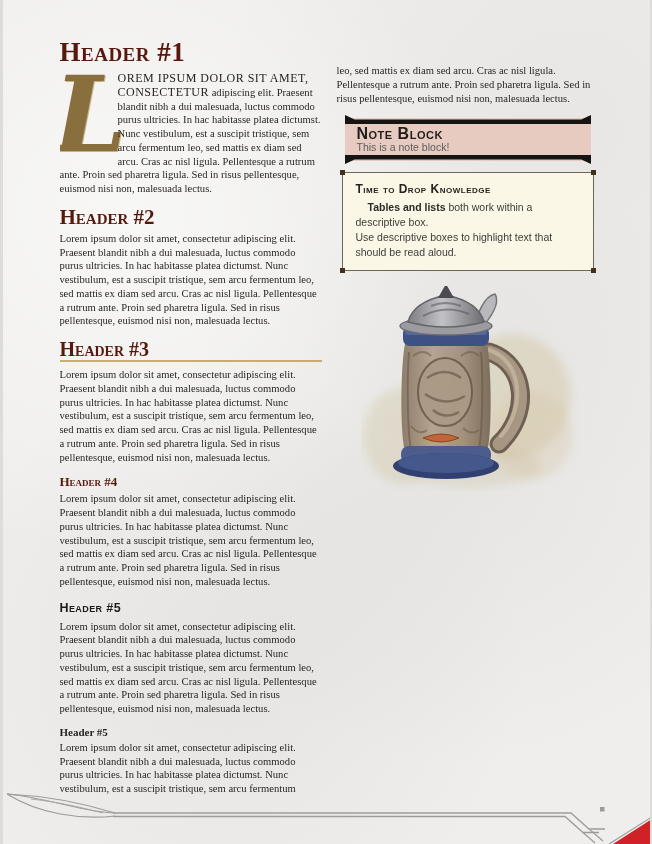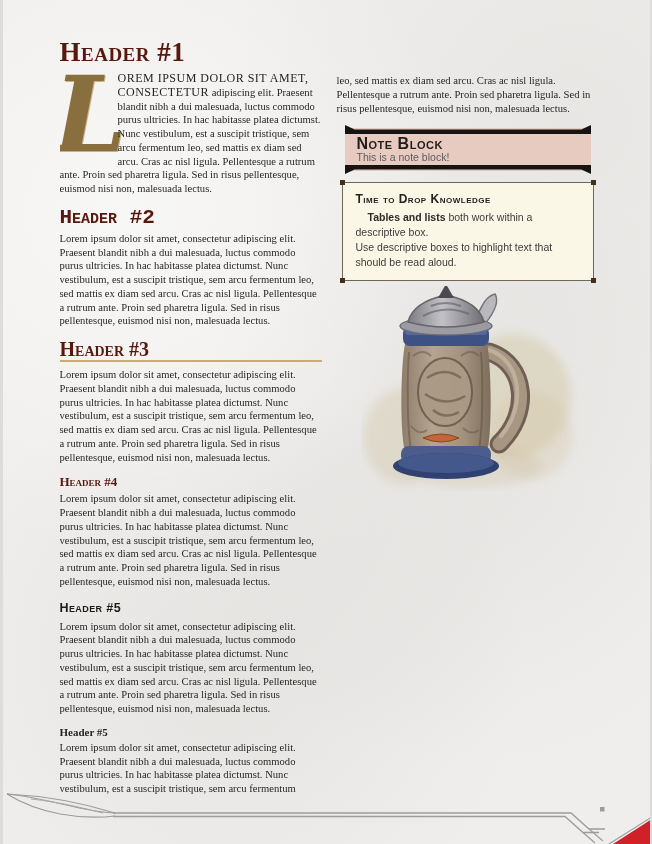--- a/index.html
+++ b/index.html
@@ -21,21 +21,21 @@
   .col-right { left:334px; height:762px; }
 
   p.body { font-size:10.6px; line-height:13.75px; margin:0 0 8px; text-align:left; }
 
   h1.doc-h1 {
     font-variant:small-caps; font-weight:700; font-size:27px; line-height:28px;
     color:#58180D; letter-spacing:.5px; margin:0 0 6px;
   }
   h2.doc-h2 {
     font-variant:small-caps; font-weight:700; font-size:21px; line-height:23px;
-    color:#58180D; margin:10px 0 3px;font-family:Liberation Mono, monospace;
+    color:#58180D; margin:10px 0 3px;
   }
   h3.doc-h3 {
     font-variant:small-caps; font-weight:700; font-size:20px; line-height:18px;
     color:#58180D; border-bottom:2px solid #C9AD6A; padding-bottom:2px; margin:12px 0 6px;
   }
   h4.doc-h4 {
     font-variant:small-caps; font-weight:700; font-size:13px; line-height:15px;
     color:#58180D; margin:10px 0 3px;
   }
   h5.doc-h5 {
@@ -107,21 +107,21 @@
     <p class="body">Lorem ipsum dolor sit amet, consectetur adipiscing elit. Praesent blandit nibh a dui malesuada, luctus commodo purus ultricies. In hac habitasse platea dictumst. Nunc vestibulum, est a suscipit tristique, sem arcu fermentum leo, sed mattis ex diam sed arcu. Cras ac nisl ligula. Pellentesque a rutrum ante. Proin sed pharetra ligula. Sed in risus pellentesque, euismod nisi non, malesuada lectus.</p>
 
     <h5 class="doc-h5">Header #5</h5>
     <p class="body">Lorem ipsum dolor sit amet, consectetur adipiscing elit. Praesent blandit nibh a dui malesuada, luctus commodo purus ultricies. In hac habitasse platea dictumst. Nunc vestibulum, est a suscipit tristique, sem arcu fermentum leo, sed mattis ex diam sed arcu. Cras ac nisl ligula. Pellentesque a rutrum ante. Proin sed pharetra ligula. Sed in risus pellentesque, euismod nisi non, malesuada lectus.</p>
 
     <h6 class="doc-h6">Header #5</h6>
     <p class="body">Lorem ipsum dolor sit amet, consectetur adipiscing elit. Praesent blandit nibh a dui malesuada, luctus commodo purus ultricies. In hac habitasse platea dictumst. Nunc vestibulum, est a suscipit tristique, sem arcu fermentum</p>
   </div>
 
   <div class="col col-right">
-    <p class="body" style="margin-top:36px">leo, sed mattis ex diam sed arcu. Cras ac nisl ligula. Pellentesque a rutrum ante. Proin sed pharetra ligula. Sed in risus pellentesque, euismod nisi non, malesuada lectus.</p>
+    <p class="body" style="margin-top:26px">leo, sed mattis ex diam sed arcu. Cras ac nisl ligula. Pellentesque a rutrum ante. Proin sed pharetra ligula. Sed in risus pellentesque, euismod nisi non, malesuada lectus.</p>
 
     <div class="note-block">
       <svg class="note-bar top" viewBox="0 0 254 9" preserveAspectRatio="none" aria-hidden="true">
         <polygon points="0,0 10,4.5 244,4.5 254,0 254,9 0,9" fill="#161412"></polygon>
       </svg>
       <div class="note-title">Note Block</div>
       <div class="note-body">This is a note block!</div>
       <svg class="note-bar bottom" viewBox="0 0 254 9" preserveAspectRatio="none" aria-hidden="true">
         <polygon points="0,9 10,4.5 244,4.5 254,9 254,0 0,0" fill="#161412"></polygon>
       </svg>

